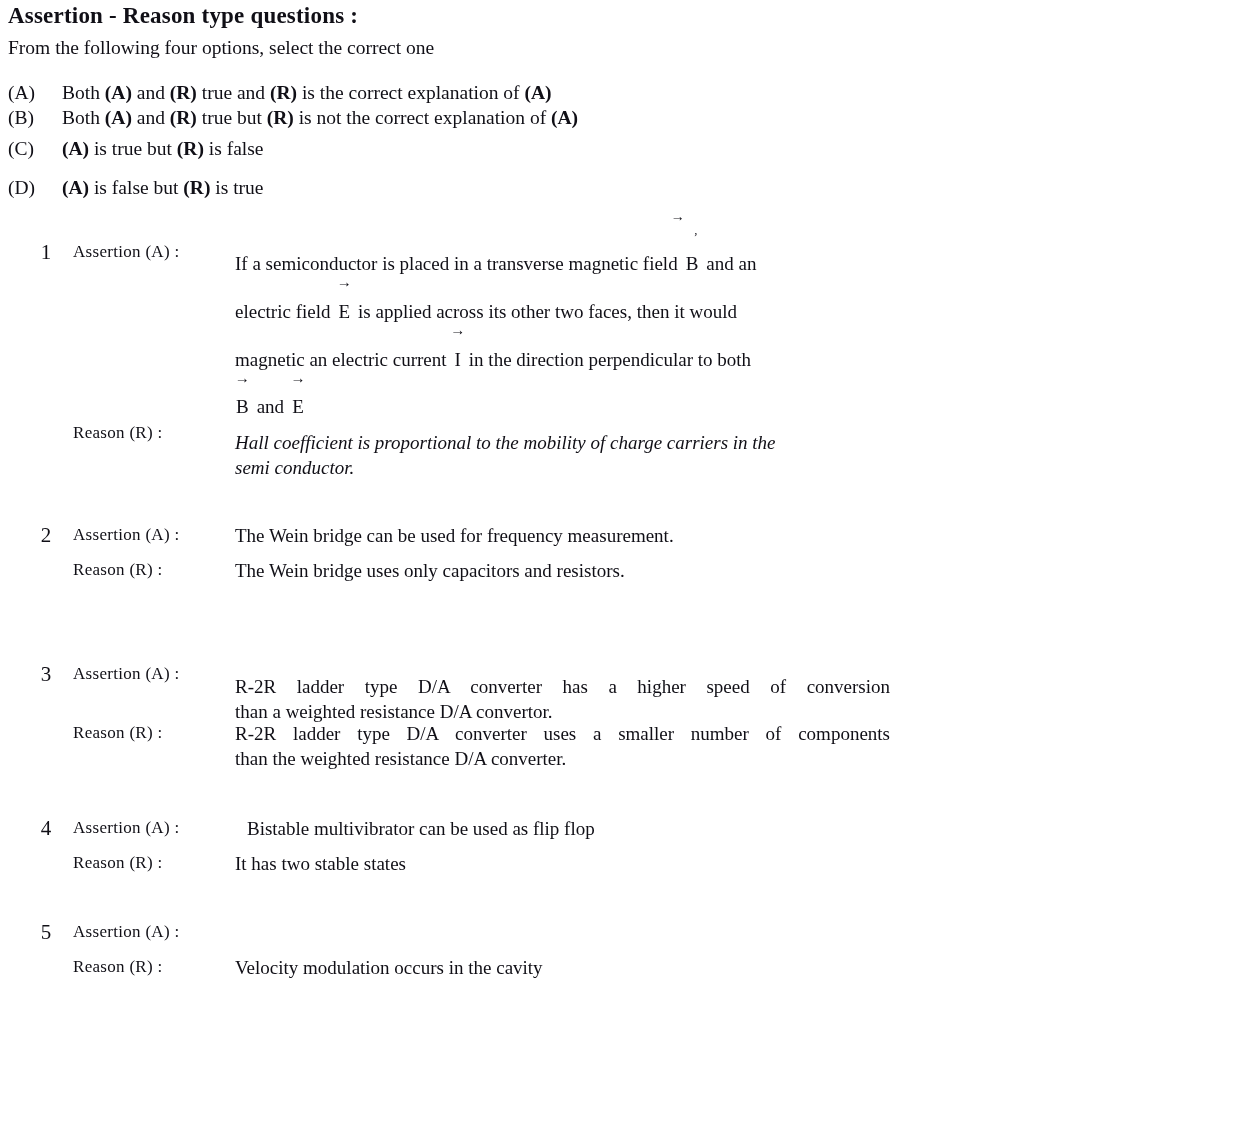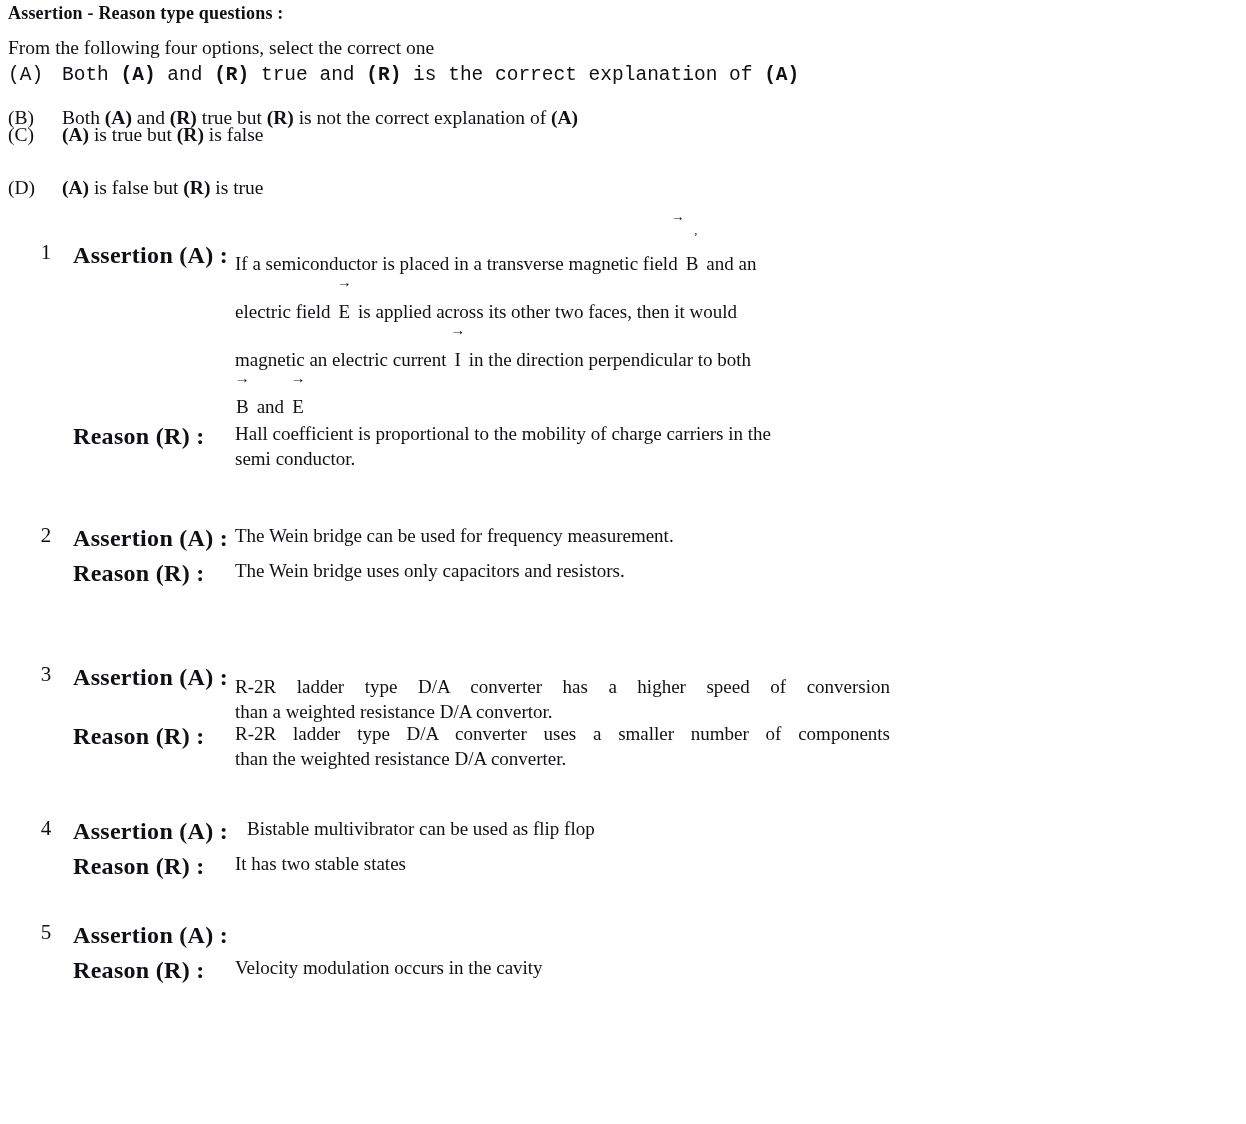--- a/index.html
+++ b/index.html
@@ -22,21 +22,21 @@
     width: 1246px;
     height: 1124px;
     overflow: hidden;
   }
 
   
   .head-title {
     position: absolute;
     left: 8px;
     top: 3px;
-    font-size: 18px;
+    font-size: 23px;
     font-weight: bold;
     letter-spacing: 0.2px;
     white-space: nowrap;
   }
   .head-sub {
     position: absolute;
     left: 8px;
     top: 37px;
     font-size: 19.5px;
     white-space: nowrap;
@@ -48,44 +48,44 @@
     left: 8px;
     font-size: 19.5px;
     white-space: nowrap;
   }
   .opt .opt-key {
     display: inline-block;
     width: 54px;
   }
   .opt .opt-text b { font-weight: bold; }
 
-  .opt-a { top: 64px; font-family: Liberation Mono, monospace; }
+  .opt-a { top: 82px; }
   .opt-b { top: 107px; }
-  .opt-c { top: 124px; }
+  .opt-c { top: 138px; }
   .opt-d { top: 177px; }
 
   
   .qblock {
     position: absolute;
     left: 0;
     width: 1246px;
   }
   .qnum {
     position: absolute;
     left: 33px;
     width: 26px;
     text-align: center;
     font-size: 21px;
     line-height: 1;
   }
   .qlabel {
     position: absolute;
     left: 73px;
-    font-size: 24px;
-    font-weight: bold;
+    font-size: 17px;
+    font-weight: normal;
     line-height: 1;
     white-space: nowrap;
     letter-spacing: 0.3px;
   }
   .qbody {
     position: absolute;
     left: 235px;
     width: 660px;
     font-size: 19px;
     line-height: 25px;
@@ -160,21 +160,21 @@
   <div class="qblock" style="top:240px;height:240px;">
     <div class="qnum" style="top:2px;">1</div>
     <div class="qlabel" style="top:3px;">Assertion (A) :</div>
     <div class="qbody" style="top:0px;width:665px;line-height:48px;">
       <span class="l"><span>If a semiconductor is placed in a transverse magnetic field</span><span class="ws"></span><span class="vec loose"><span class="arw">→</span><span class="sym">B</span><span class="tick">’</span></span><span class="ws"></span><span>and an</span></span>
       <span class="l"><span>electric field</span><span class="ws"></span><span class="vec"><span class="arw">→</span><span class="sym">E</span></span><span class="ws"></span><span>is applied across its other two faces, then it would</span></span>
       <span class="l"><span>magnetic an electric current</span><span class="ws"></span><span class="vec"><span class="arw">→</span><span class="sym">I</span></span><span class="ws"></span><span>in the direction perpendicular to both</span></span>
       <span class="l" style="line-height:46px;"><span class="vec"><span class="arw">→</span><span class="sym">B</span></span><span class="ws"></span><span>and</span><span class="ws"></span><span class="vec"><span class="arw">→</span><span class="sym">E</span></span></span>
     </div>
     <div class="qlabel" style="top:184px;">Reason (R) :</div>
-    <div class="qbody" style="top:181px;width:660px;">
+    <div class="qbody" style="top:190px;width:660px;font-style:italic;">
       <span class="l">Hall coefficient is proportional to the mobility of charge carriers in the</span>
       <span class="l">semi conductor.</span>
     </div>
   </div>
 
   <div class="qblock" style="top:523px;height:75px;">
     <div class="qnum" style="top:2px;">2</div>
     <div class="qlabel" style="top:3px;">Assertion (A) :</div>
     <div class="qbody" style="top:0px;">
       <span class="l">The Wein bridge can be used for frequency measurement.</span>

